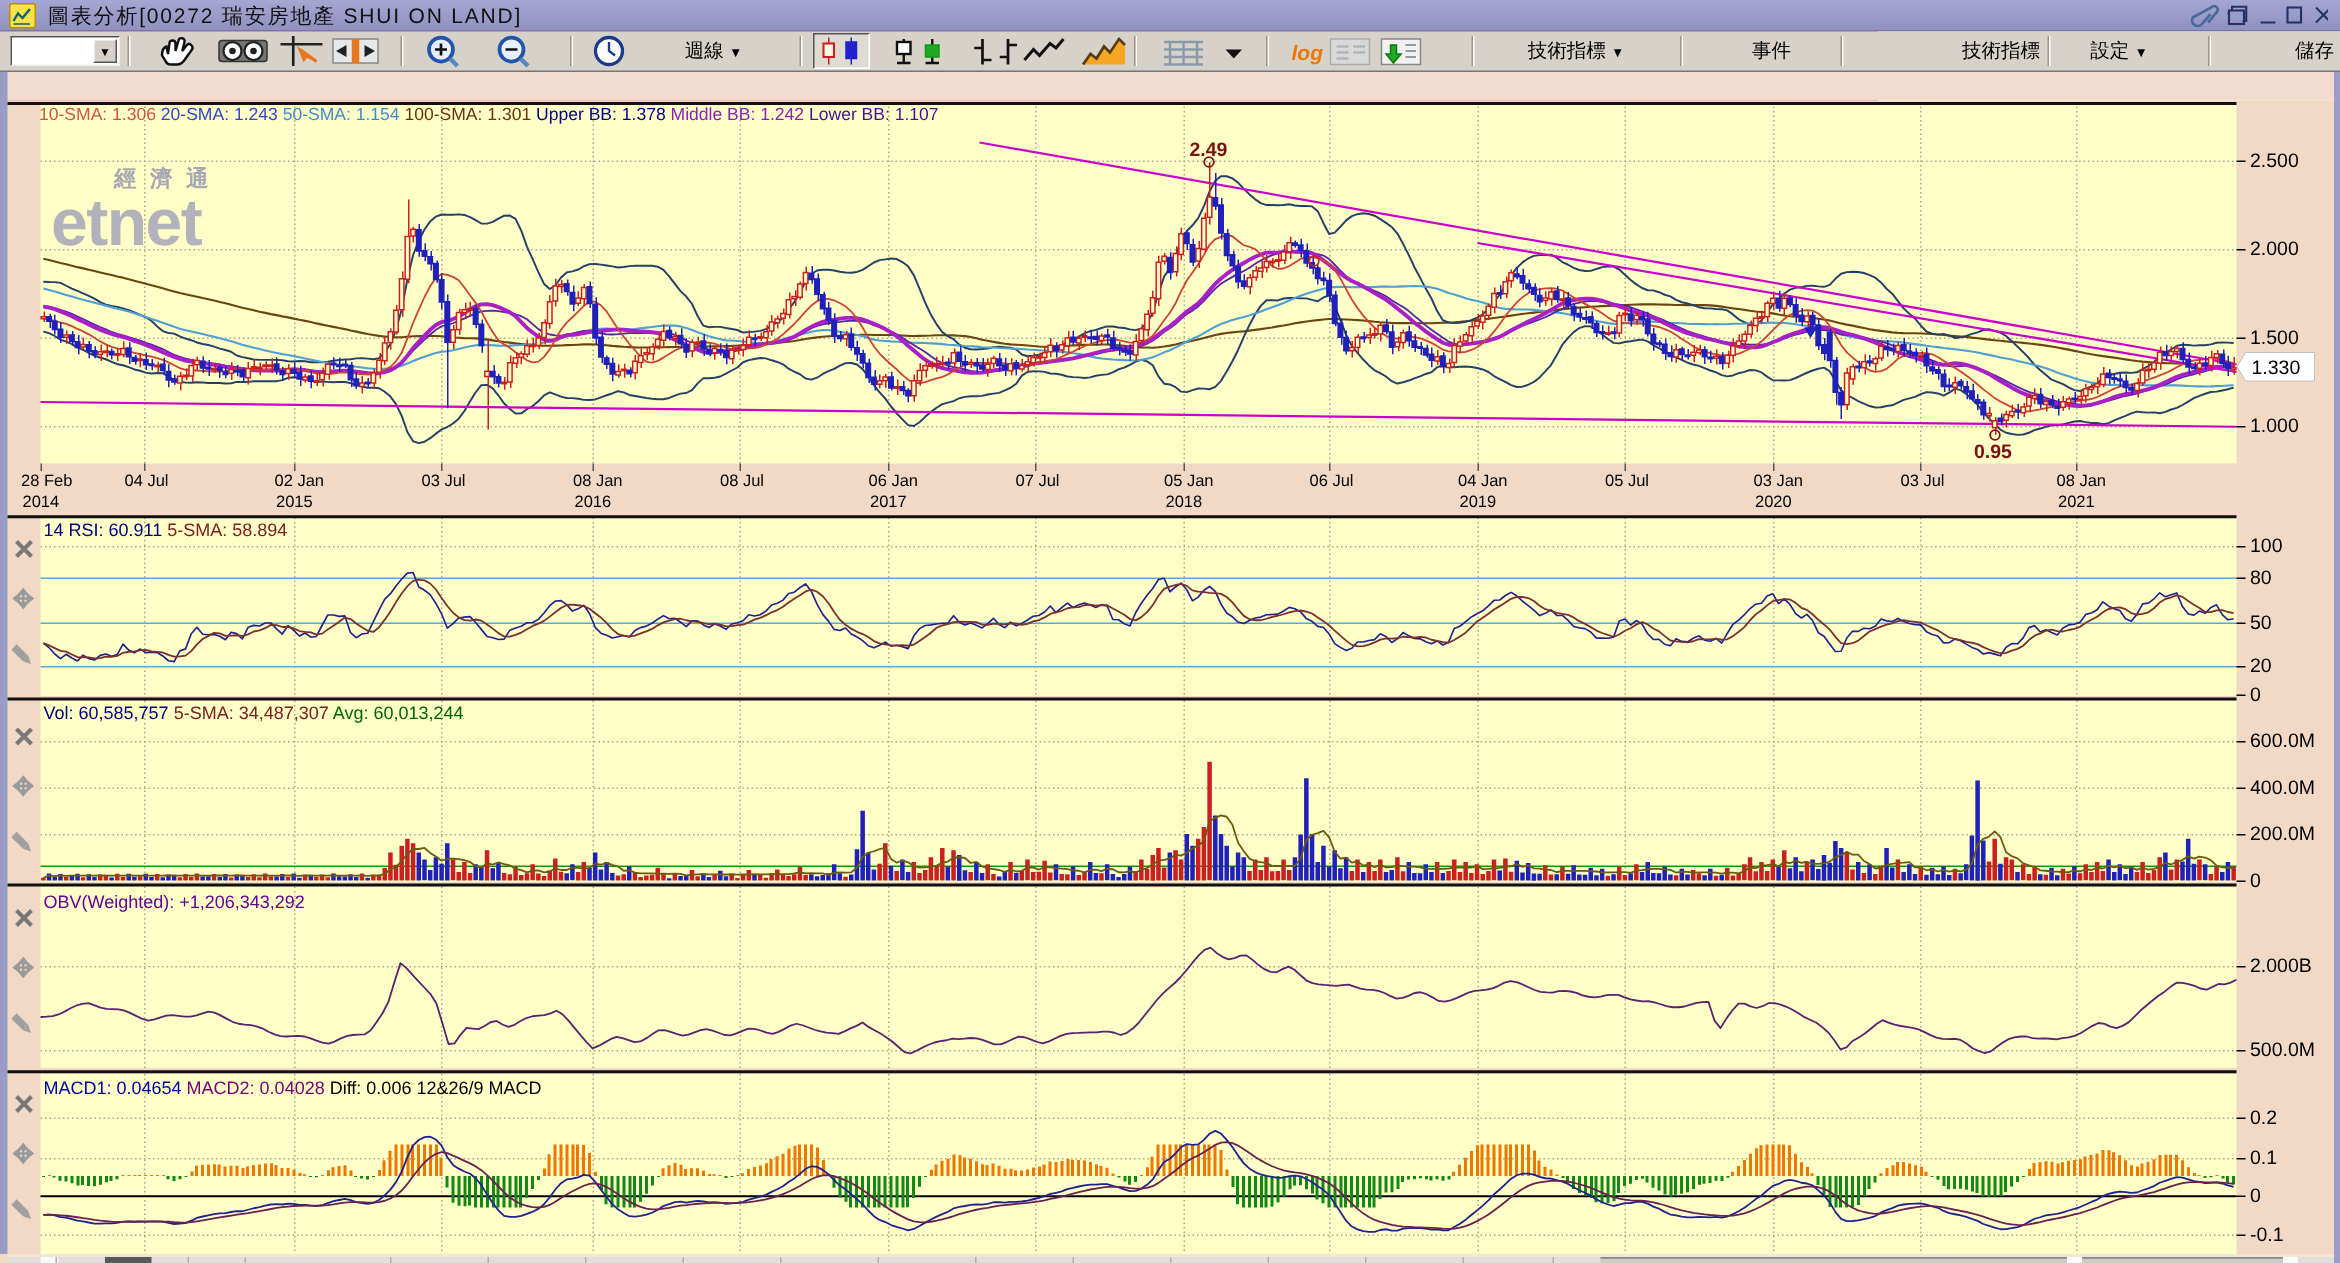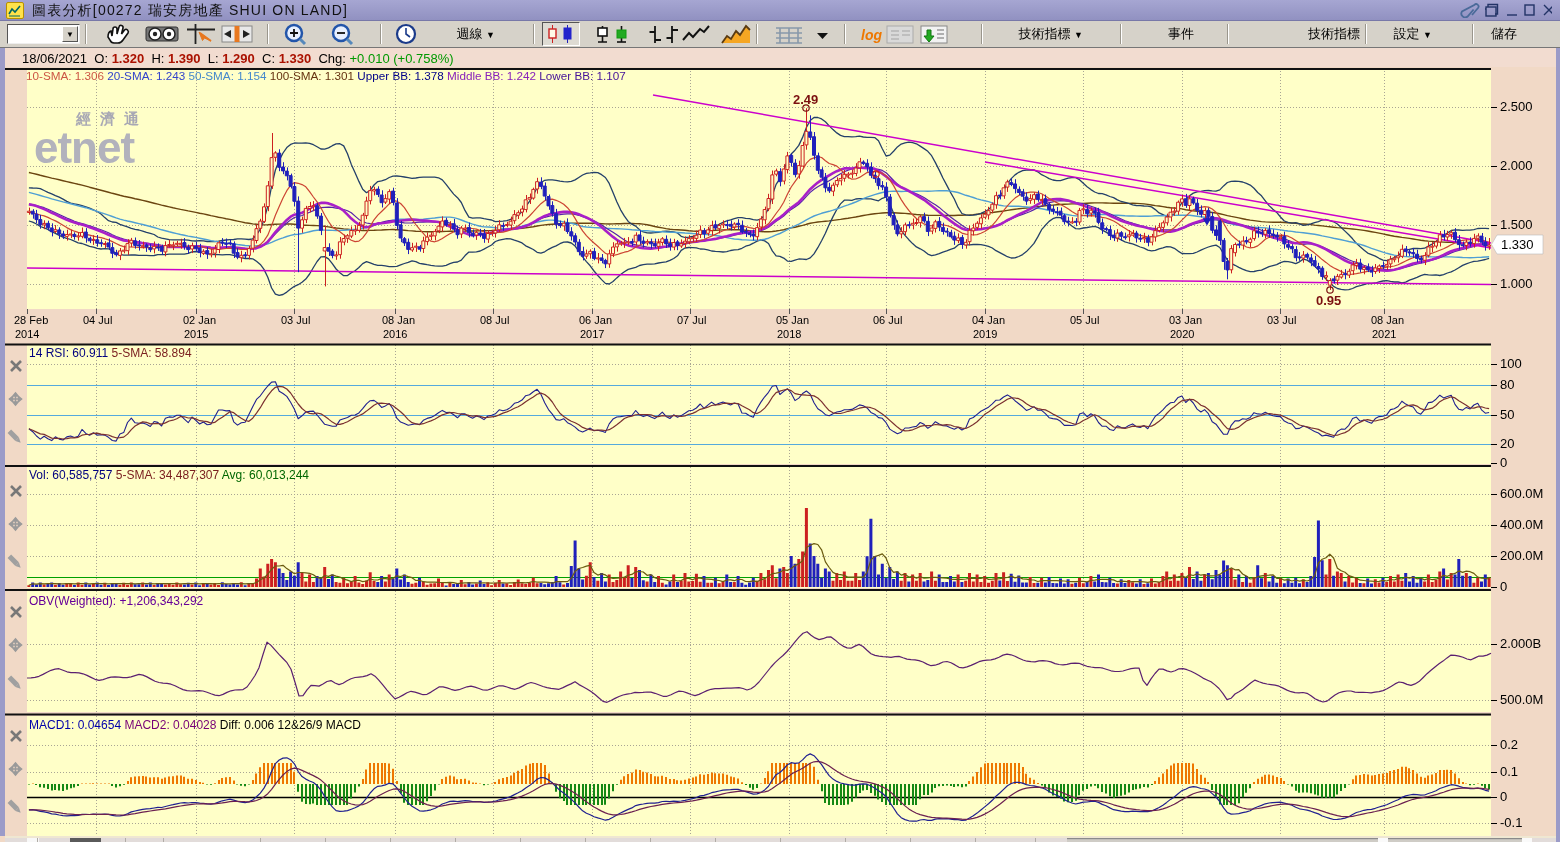--- a/index.html
+++ b/index.html
@@ -125,24 +125,23 @@
  <div class="sep" style="left:844px"></div>
  <div class="sep" style="left:981px"></div>
  <div class="mbtn" style="left:968px;width:115px">技術指標 <span style="font-size:9px">▼</span></div>
  <div class="sep" style="left:1120px"></div>
  <div class="mbtn" style="left:1094px;width:100px">事件</div>
  <div class="sep" style="left:1227px"></div>
  <div class="mbtn" style="left:1245px;width:115px">技術指標</div>
  <div class="sep" style="left:1365px"></div>
  <div class="mbtn" style="left:1332px;width:100px">設定 <span style="font-size:9px">▼</span></div>
  <div class="sep" style="left:1472px"></div>
- <div class="mbtn" style="left:1441px;width:76px">儲存</div>
+ <div class="mbtn" style="left:1480px;width:76px">儲存</div>
 </div>
 <div class="irow">
- <span style="position:absolute;left:22px;top:3px">18/06/2021&nbsp;&nbsp;O: <b>1.320</b>&nbsp;&nbsp;H: <b>1.390</b>&nbsp;&nbsp;L: <b>1.290</b>&nbsp;&nbsp;C: <b>1.330</b>&nbsp;&nbsp;Chg: <span style="color:#009900">+0.010 (+0.758%)</span></span>
  <span style="position:absolute;left:1365px;top:20px;font-size:12px">00272&nbsp;&nbsp;瑞安房地產 (週線)</span>
 </div>
 <svg width="1560" height="794" viewBox="0 48 1560 794" style="position:absolute;left:0;top:48px" font-family="Liberation Sans, sans-serif">
       <rect x="0" y="67" width="1560" height="775" fill="#f1d9c6"></rect>
       <rect x="0" y="48" width="5" height="788" fill="#9b9bc8"></rect>
       <rect x="1556" y="48" width="4" height="794" fill="#9b9bc8"></rect>
       <rect x="27" y="68" width="1464" height="241" fill="#ffffc8"></rect>
       <rect x="27" y="345" width="1464" height="119" fill="#ffffc8"></rect>
       <rect x="27" y="467" width="1464" height="121" fill="#ffffc8"></rect>
       <rect x="27" y="591" width="1464" height="121" fill="#ffffc8"></rect>

